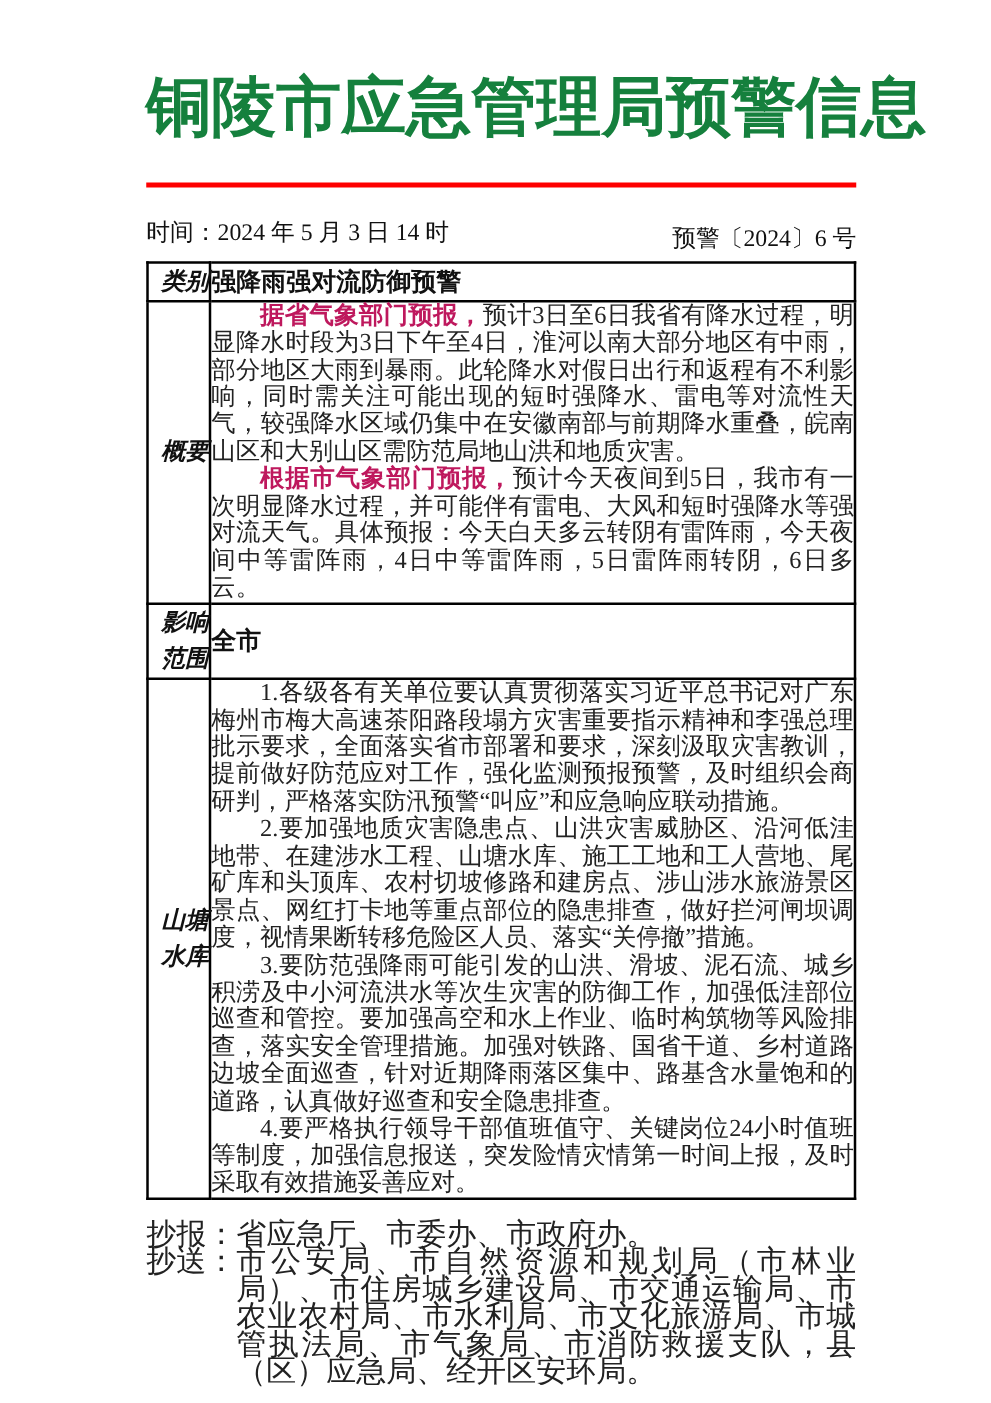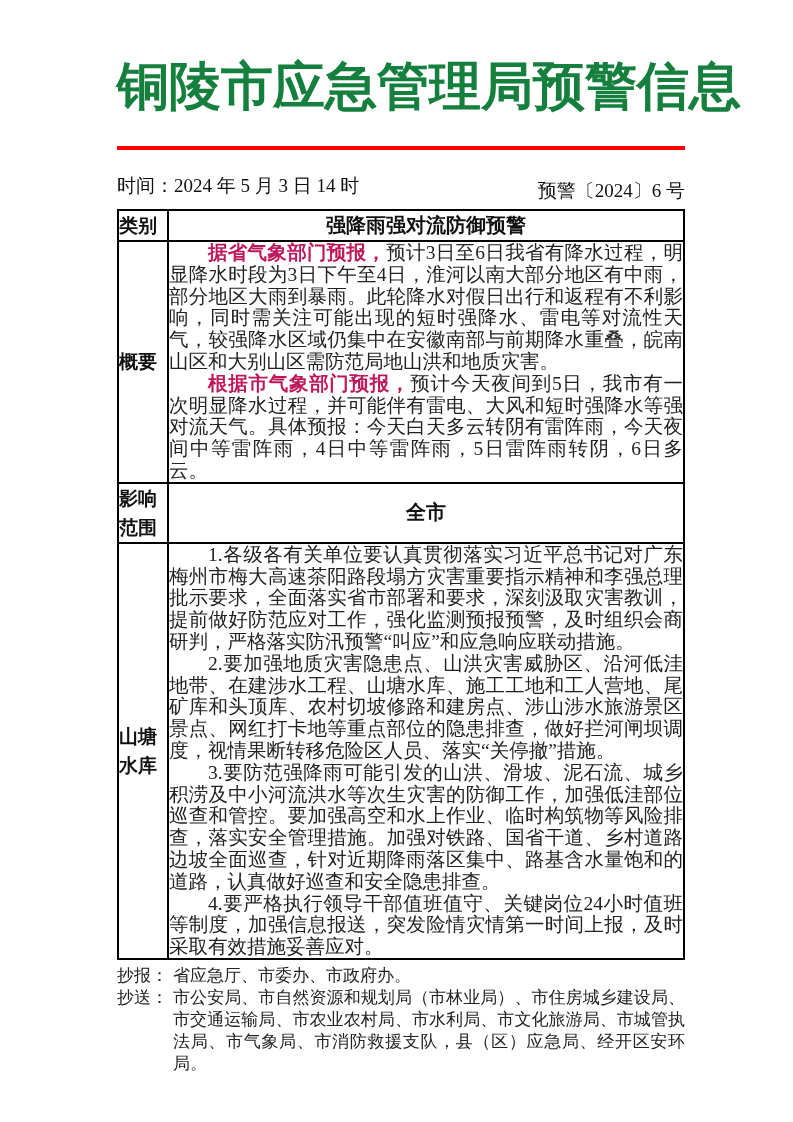--- a/index.html
+++ b/index.html
@@ -55,34 +55,34 @@
     border-collapse: collapse;
     width: 568px;
     table-layout: fixed;
   }
   table.info-table td {
     border: 2px solid #000000;
     padding: 0;
   }
   td.label-cell {
     width: 48px;
-    text-align: left;
+    text-align: right;
     vertical-align: middle;
     font-family: "Liberation Sans", "DejaVu Sans", sans-serif;
     font-size: 19px;
     line-height: 29px;
     font-weight: 600;
     padding: 2px 2px;
+    font-style: italic;
   }
   td.value-cell {
     vertical-align: top;
     padding: 2px 10px;
   }
   td.center-cell {
-    text-align: center;
     vertical-align: middle;
     font-family: Liberation Sans, sans-serif;
     font-size: 20px;
     font-weight: 600;
   }
   td.center-cell.bolder { font-weight: 700; }
   .row-category { height: 28px; }
   .row-summary-height { height: 214px; }
   .row-scope { height: 44px; }
   .row-precautions-height { height: 410px; }
@@ -92,22 +92,22 @@
     text-align: justify;
     font-size: 19.5px;
     line-height: 21.8px;
     color: #222222;
   }
   .body-p b {
     font-weight: bold;
     color: #be185d;
   }
   .footer-block {
-    margin-top: 5px;
-    font-size: 17px;
+    margin-top: 17px;
+    font-size: 24px;
     line-height: 22px;
     color: #222222;
   }
   .footer-entry {
     display: flex;
     align-items: flex-start;
   }
   .footer-label {
     flex: 0 0 56px;
     white-space: nowrap;

